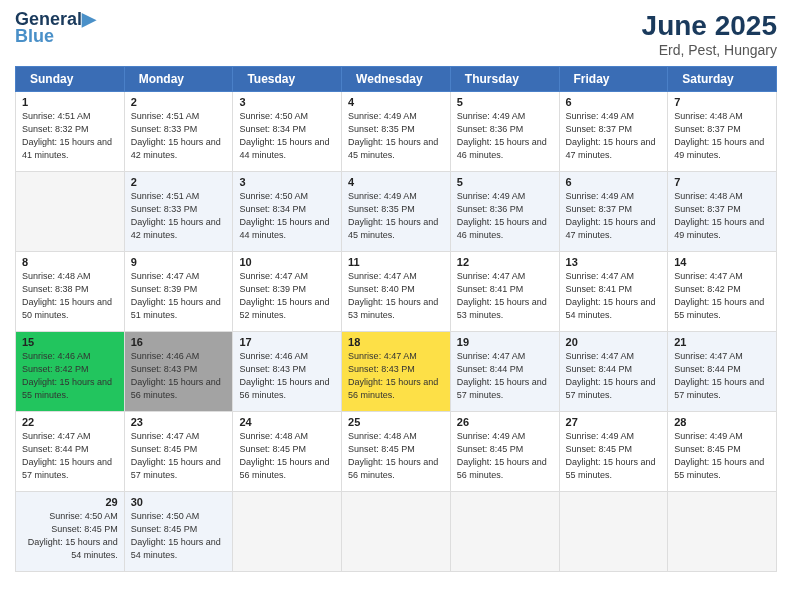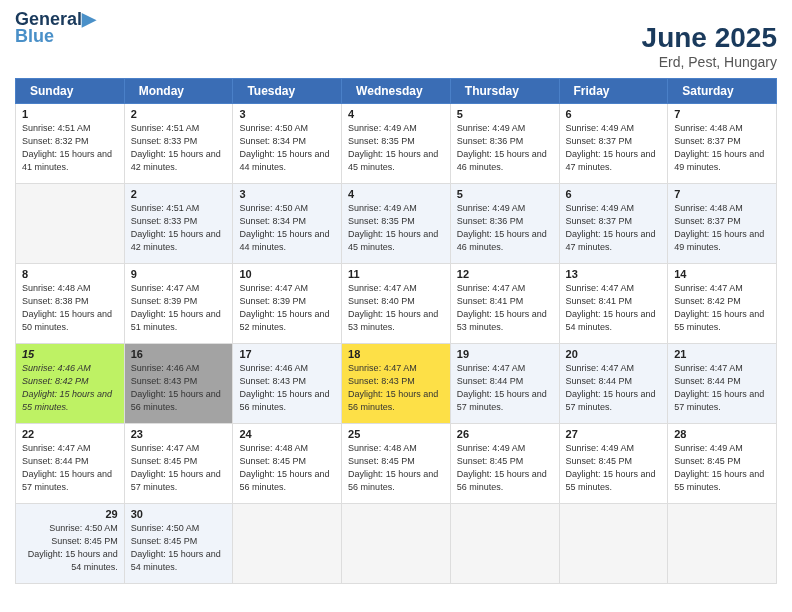--- a/index.html
+++ b/index.html
@@ -35,21 +35,20 @@
     .logo-text span {
       color: #4a90c8;
     }
     .title-block {
       text-align: right;
     }
     .main-title {
       font-size: 28px;
       font-weight: bold;
       color: #1a3a5c;
-      margin-top: 12px;
     }
     .subtitle {
       font-size: 14px;
       color: #555;
     }
     .calendar {
       width: 100%;
       border-collapse: collapse;
       border: 1px solid #ccc;
     }
@@ -284,21 +283,21 @@
           <td>
     <span class="day-num">14</span>
     <div class="day-info">
       Sunrise: 4:47 AM<br>
       Sunset: 8:42 PM<br>
       Daylight: 15 hours and 55 minutes.
     </div>
   </td>
         </tr>
         <tr>
-          <td style="background: #bef264; font-style: italic;">
+          <td style="background: #22c55e;">
     <span class="day-num">15</span>
     <div class="day-info">
       Sunrise: 4:46 AM<br>
       Sunset: 8:42 PM<br>
       Daylight: 15 hours and 55 minutes.
     </div>
   </td>
           <td style="background: #a3a3a3;">
     <span class="day-num">16</span>
     <div class="day-info">

